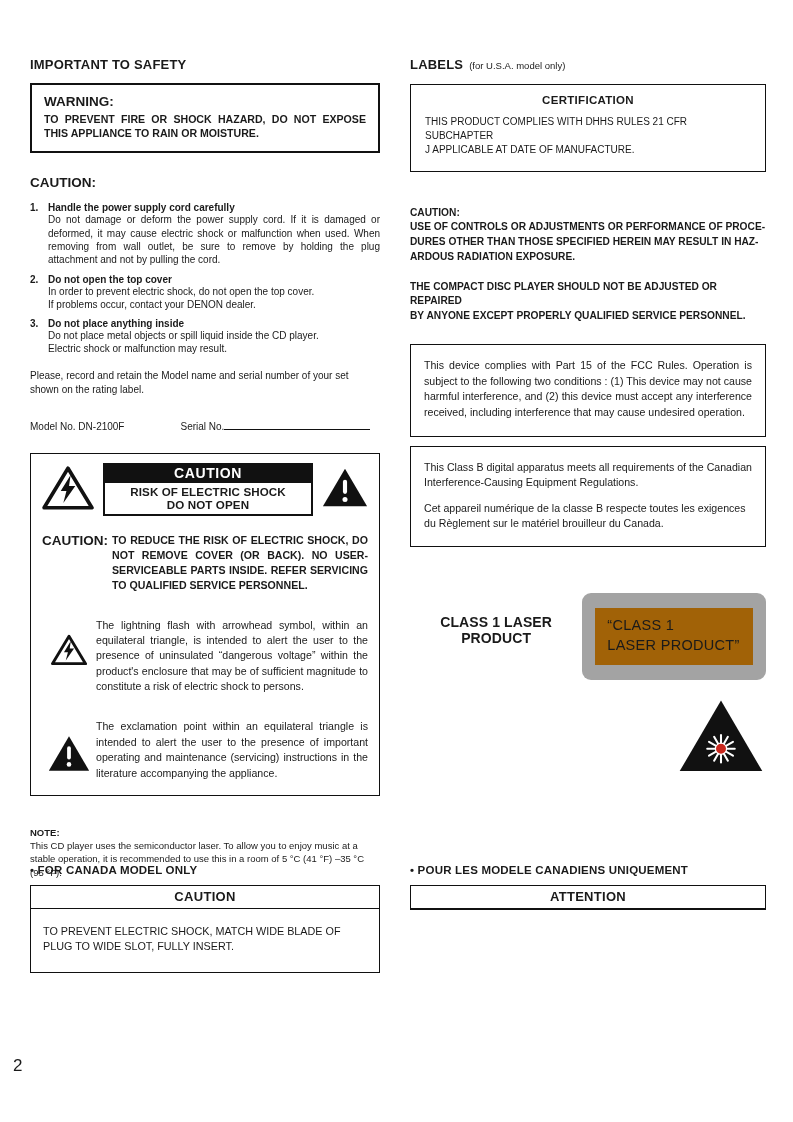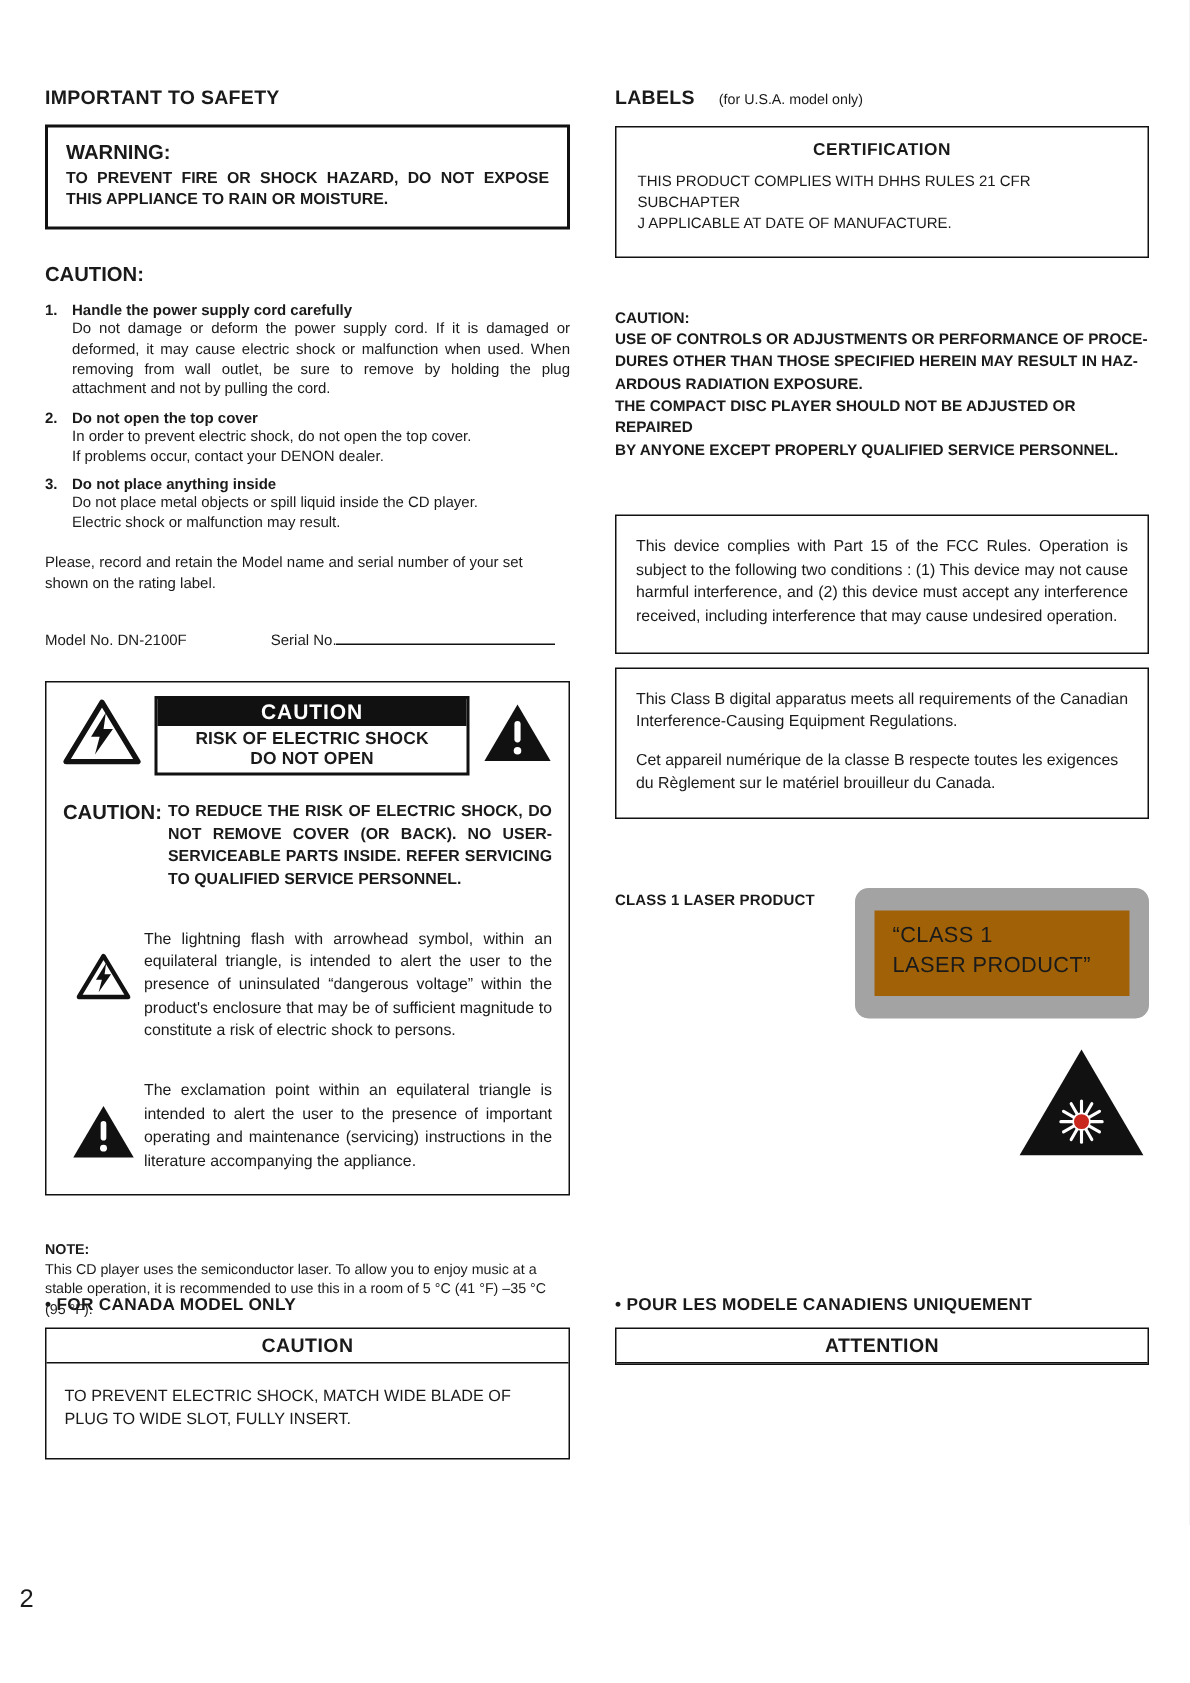--- a/index.html
+++ b/index.html
@@ -55,36 +55,36 @@
 
   
   .bottom-left  { position: absolute; left: 30px;  top: 864px; width: 350px; }
   .bottom-right { position: absolute; left: 410px; top: 864px; width: 356px; }
   .bottom-heading { font-size: 11.5px; font-weight: bold; letter-spacing: .2px; }
   .plain-box { margin-top: 9px; border: 1.5px solid #111; }
   .plain-box-title { text-align: center; font-weight: bold; font-size: 13px; padding: 3px 0 4px; border-bottom: 1.5px solid #111; letter-spacing: .3px; }
   .plain-box-body { padding: 15px 12px 17px; font-size: 10.8px; line-height: 1.42; }
 
   
-  .labels-head { display: flex; align-items: baseline; gap: 16px; }
+  .labels-head { display: flex; align-items: baseline; gap: 6px; }
   .labels-note { font-size: 9.5px; }
   .cert-box { margin-top: 12px; border: 1.5px solid #111; padding: 9px 14px 13px; }
   .cert-title { text-align: center; font-weight: bold; font-size: 11.5px; letter-spacing: .3px; margin-bottom: 9px; }
   .cert-text { font-size: 10px; line-height: 1.42; }
 
   .radiation { margin-top: 34px; }
   .bold-caps { font-size: 10.2px; font-weight: bold; line-height: 1.45; }
-  .service-warning { }
-
-  .fcc-box { margin-top: 34px; border: 1.5px solid #111; padding: 13px 13px 15px; font-size: 10.6px; line-height: 1.48; text-align: justify; }
+  .service-warning { margin-top: 15px; }
+
+  .fcc-box { margin-top: 20px; border: 1.5px solid #111; padding: 13px 13px 15px; font-size: 10.6px; line-height: 1.48; text-align: justify; }
   .canadian-box { margin-top: 9px; border: 1.5px solid #111; padding: 13px 13px 15px; font-size: 10.6px; line-height: 1.42; }
   .canadian-fr { margin-top: 11px; }
 
   .class1-row { margin-top: 46px; display: flex; align-items: flex-start; }
-  .class1-label { font-size: 10px; font-weight: bold; margin-top: 3px; letter-spacing: .1px; }
+  .class1-label { font-size: 14px; font-weight: bold; margin-top: 21px; letter-spacing: .1px; text-align: center; }
   .class1-badge { margin-left: auto; background: #a3a3a3; border-radius: 9px; padding: 15px 13px; width: 196px; }
   .class1-inner { background: #a16207; padding: 7px 12px 9px; font-size: 14.5px; line-height: 1.42; letter-spacing: .3px; }
 
   .laser-row { margin-top: 17px; display: flex; justify-content: flex-end; padding-right: 2px; }
 
   .page-num { position: absolute; left: 13px; top: 1056px; font-size: 17px; }
 </style>
 </head>
 <body>
 

